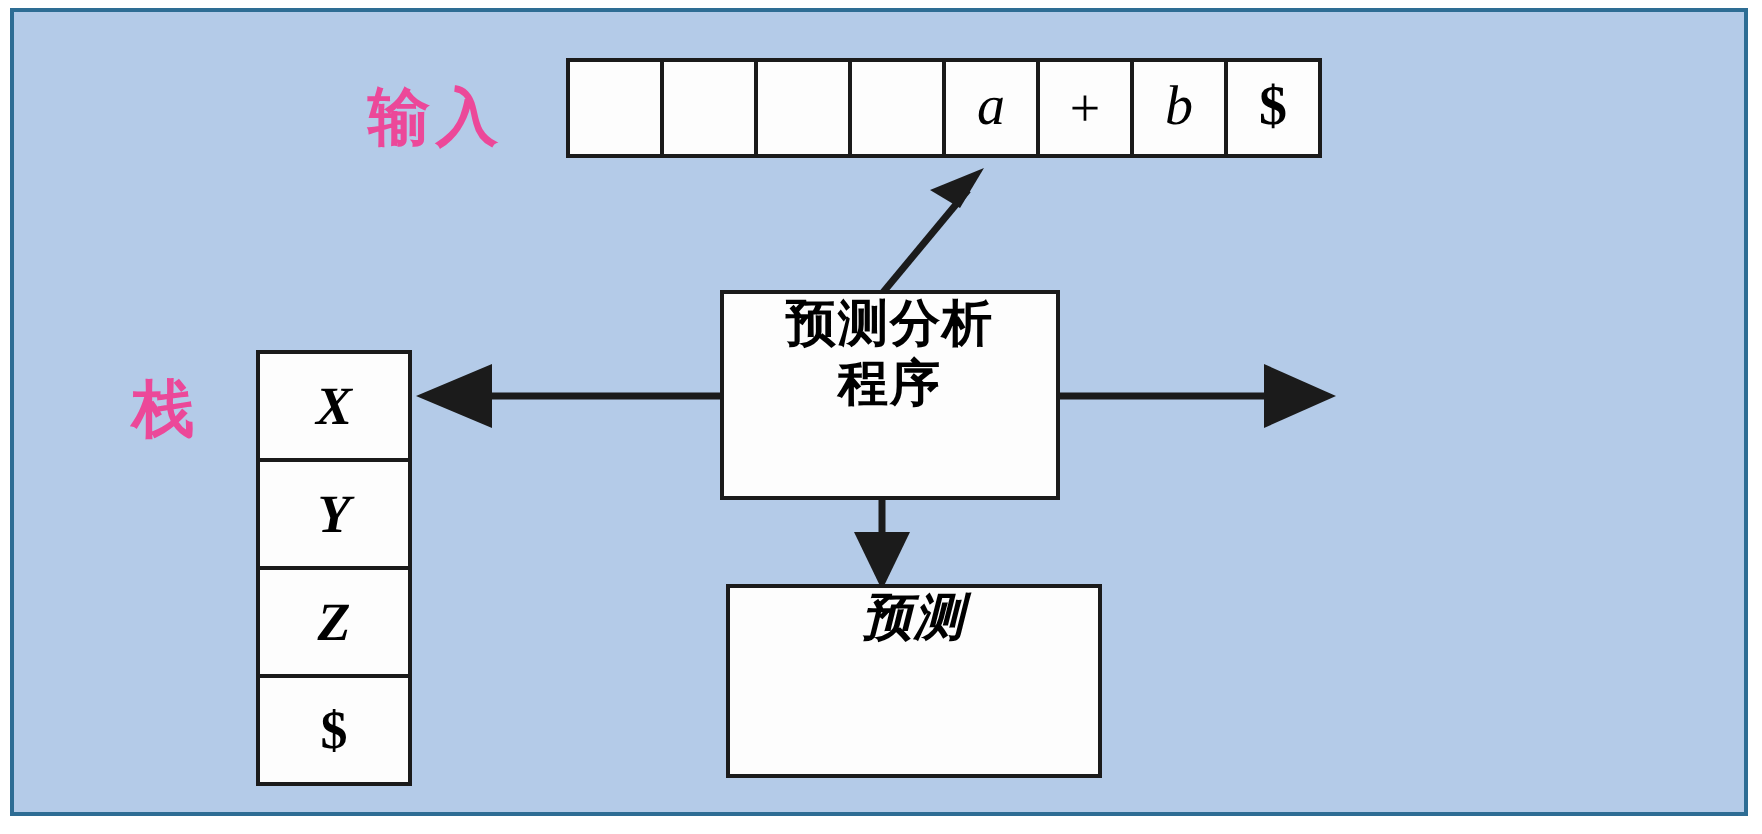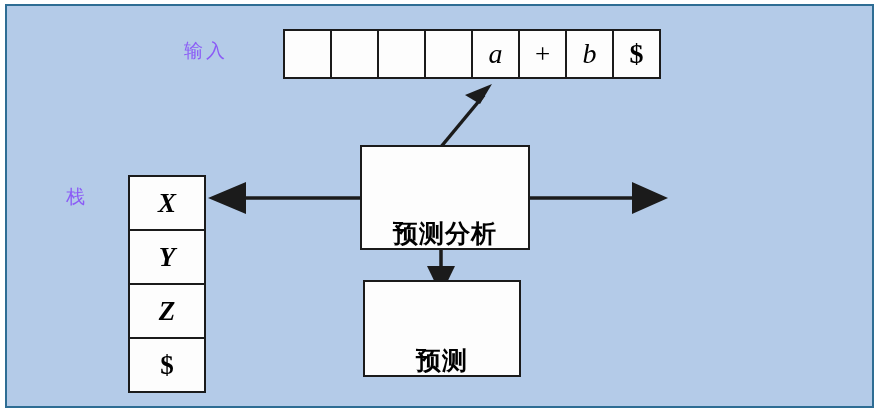--- a/index.html
+++ b/index.html
@@ -35,32 +35,32 @@
   }
 
   .box {
     position: absolute;
     background: #fdfdfd;
     border: 2px solid #1b1b1b;
     box-sizing: border-box;
     display: flex;
     flex-direction: column;
     align-items: center;
-    justify-content: flex-end;
+    justify-content: flex-start;
     color: #000;
   }
 
   
   .cjk-label {
     position: absolute;
     font-family: "DejaVu Serif", "Liberation Serif", serif;
-    font-weight: normal;
-    font-size: 19px;
+    font-weight: bold;
+    font-size: 31px;
     letter-spacing: 3px;
-    color: #8b5cf6;
+    color: #ec4899;
     white-space: nowrap;
   }
 
   .box-line {
     font-family: "DejaVu Serif", "Liberation Serif", serif;
     font-weight: bold;
     font-size: 25px;
     line-height: 1.18;
     letter-spacing: 1px;
     white-space: nowrap;
@@ -187,20 +187,21 @@
 
   <div id="stack">
     <div class="stack-cell">X</div>
     <div class="stack-cell">Y</div>
     <div class="stack-cell">Z</div>
     <div class="stack-cell sym-end">$</div>
   </div>
 
   <div class="box" style="left:360px; top:145px; width:170px; height:105px;">
     <div class="box-line">预测分析</div>
-  </div>
-
-  <div class="box" style="left:363px; top:280px; width:158px; height:97px;">
+    <div class="box-line">程序</div>
+  </div>
+
+  <div class="box" style="left:363px; top:292px; width:188px; height:97px;font-style:italic;">
     <div class="box-line">预测</div>
   </div>
 
 
 </div>
 
 </body></html>

